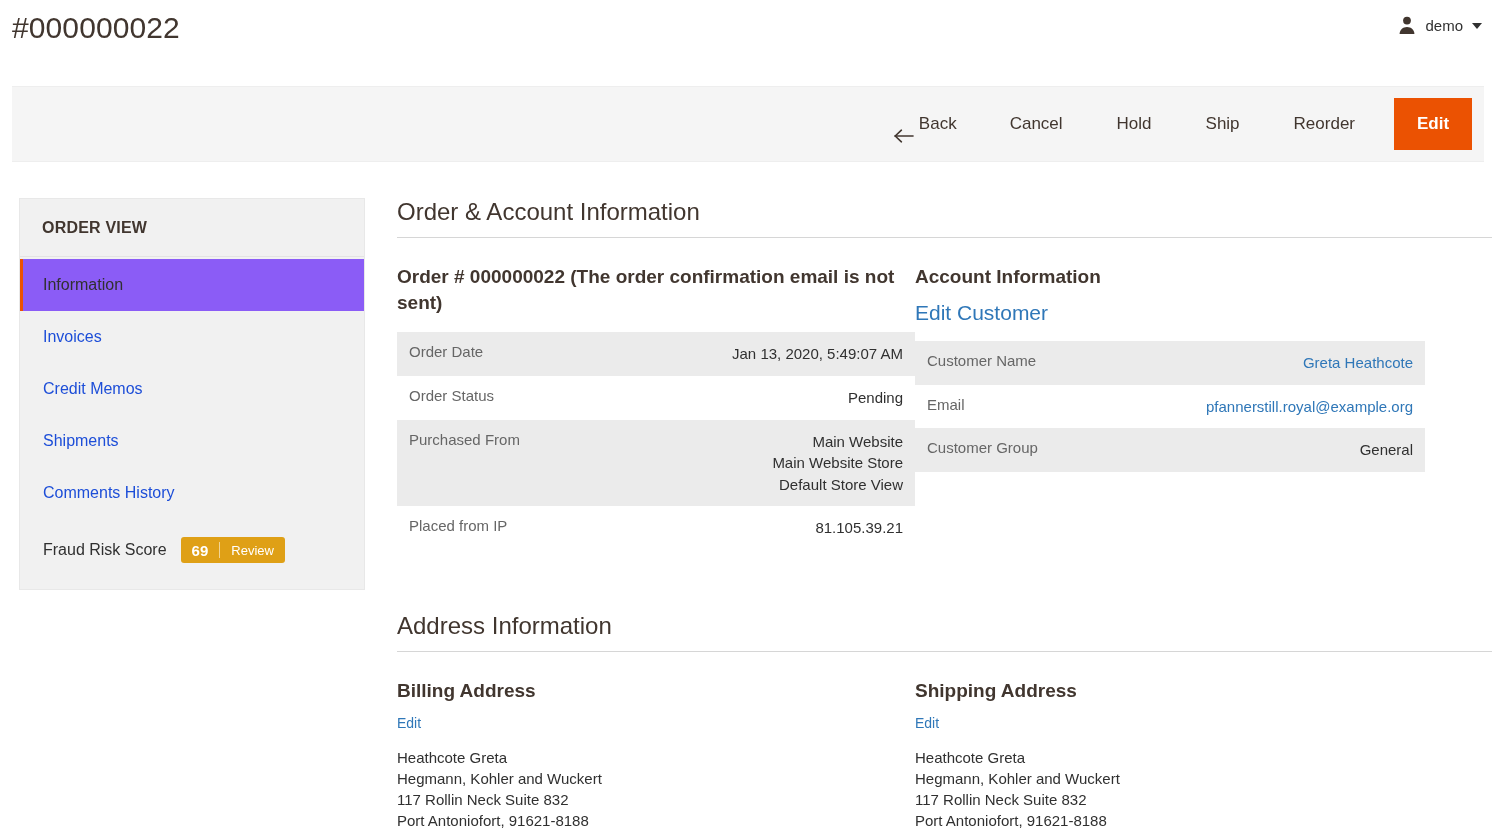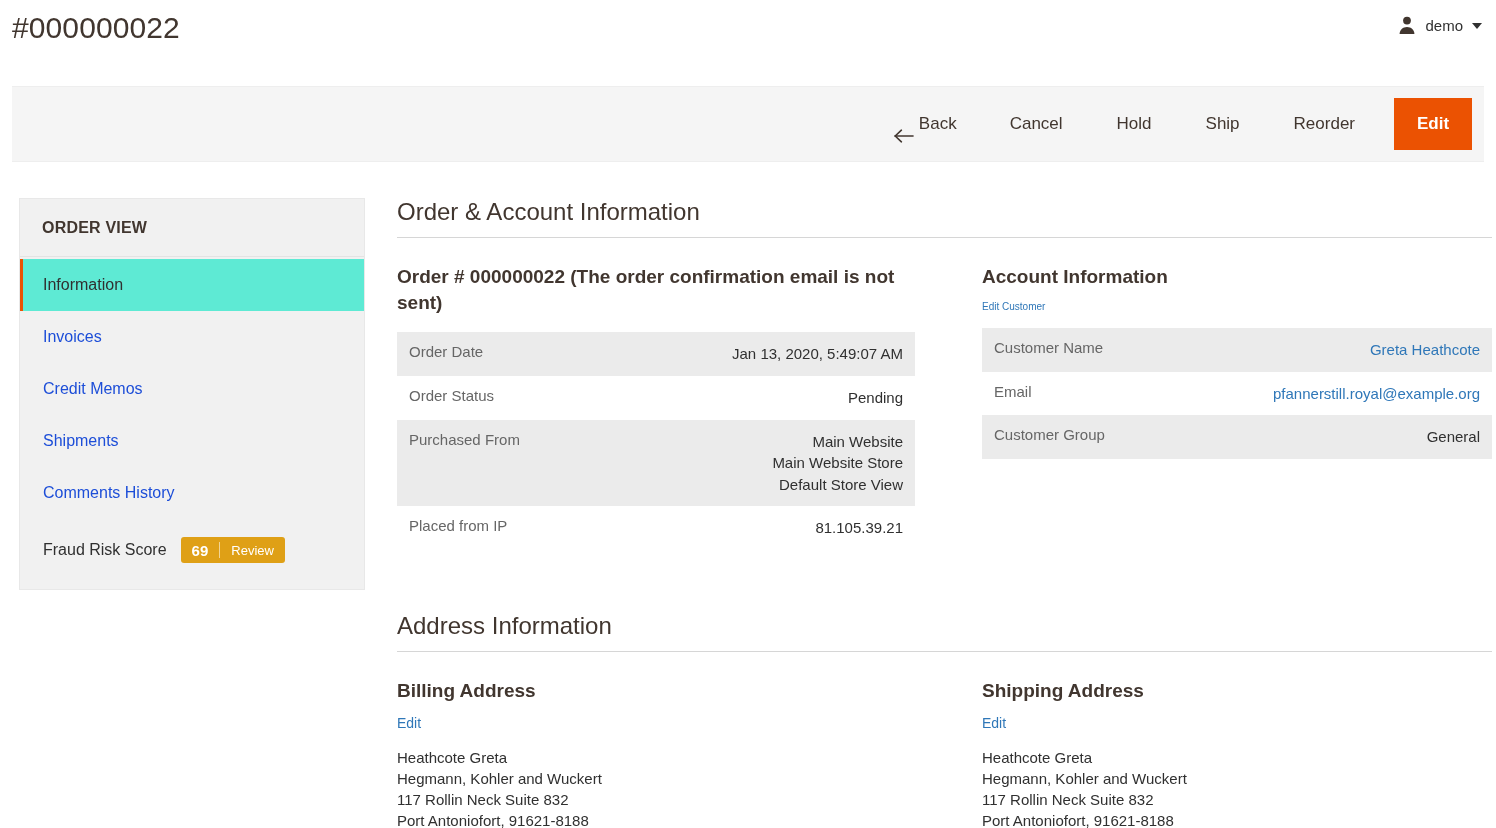--- a/index.html
+++ b/index.html
@@ -133,21 +133,21 @@
   }
   .sidebar-nav { padding-top: 2px; }
   .nav-item {
     position: relative;
     font-size: 16px;
     color: #1d4ed8;
     padding: 17px 22px 17px 23px;
     cursor: pointer;
   }
   .nav-item.active {
-    background: #5eead4;
+    background: #8b5cf6;
     font-weight: 400;
     color: #303030;
     border-left: 3px solid #eb5202;
     padding-left: 20px;
   }
   .fraud-row {
     display: flex;
     align-items: center;
     gap: 14px;
     padding: 18px 22px 16px 23px;
@@ -189,21 +189,20 @@
   .section-title {
     font-size: 24px;
     font-weight: 400;
     color: #41362f;
     padding-bottom: 11px;
     border-bottom: 1px solid #d6d6d6;
     margin: 0 0 26px 0;
   }
   .cols {
     display: flex;
-    gap: 67px;
   }
   .col-left { width: 518px; flex: none; }
   .col-right { width: 510px; flex: none; }
 
   .block-heading {
     font-size: 19px;
     font-weight: 700;
     color: #41362f;
     margin: 0 0 16px 0;
     line-height: 1.38;
@@ -211,21 +210,21 @@
   .block-heading-row {
     display: flex;
     align-items: baseline;
     gap: 11px;
     margin-bottom: 16px;
     flex-direction: column;
   }
   .block-heading-row .block-heading { margin: 0; }
   .link {
     color: #2f77b8;
-    font-size: 10px;
+    font-size: 21px;
     font-weight: 400;
     text-decoration: none;
     cursor: pointer;
   }
   .link-sm { font-size: 14px; }
 
   .info-table {
     width: 100%;
     border-collapse: collapse;
     font-size: 15px;

